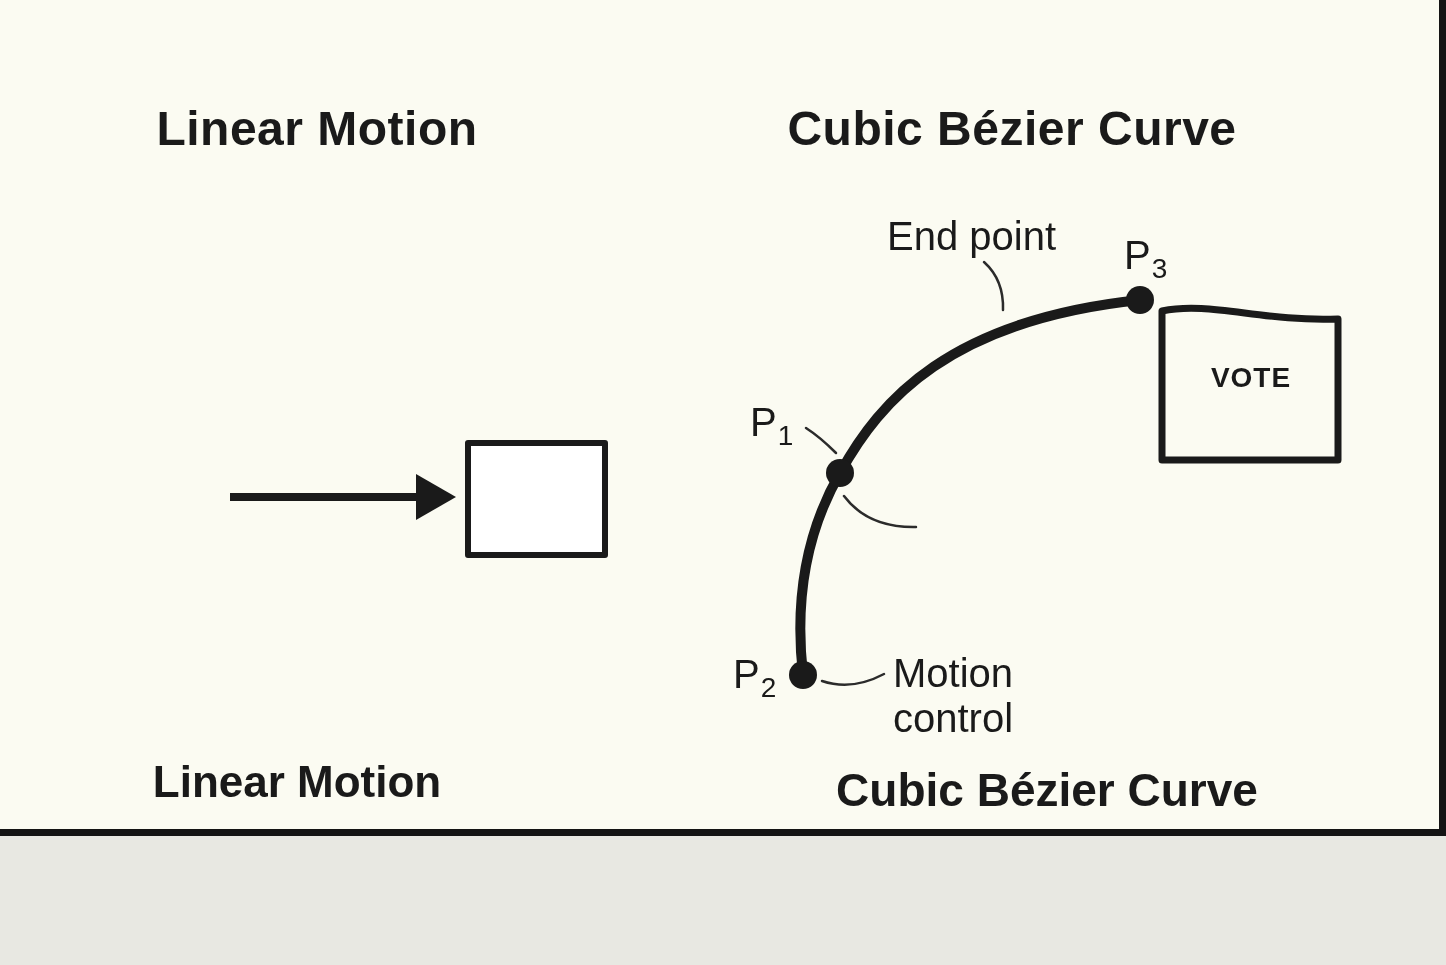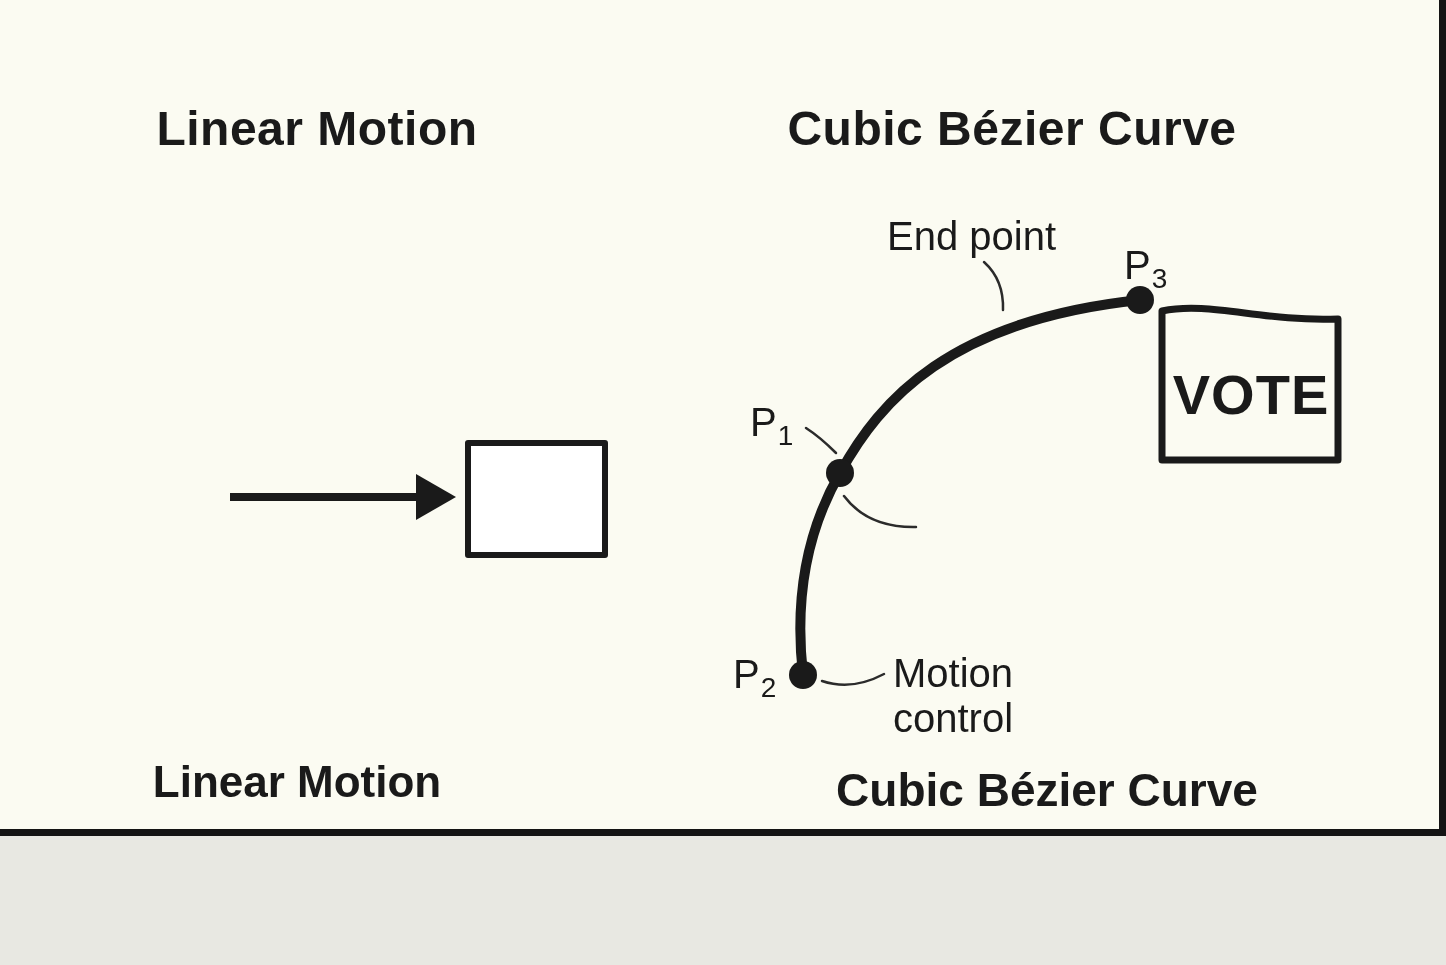--- a/index.html
+++ b/index.html
@@ -59,21 +59,21 @@
     left: 465px;
     top: 440px;
     width: 143px;
     height: 118px;
     box-sizing: border-box;
     border: 6px solid #1A1A1A;
     border-radius: 3px;
     background: #FFFFFF;
   }
   .vote-text {
-    font-size: 56px;
+    font-size: 28px;
     font-weight: 700;
     letter-spacing: 1px;
     transform: translateX(-50%);
   }
   .edge-right {
     position: absolute;
     right: 0; top: 0;
     width: 7px; height: 965px;
     background: #141414;
   }
@@ -120,21 +120,21 @@
   <div class="label panel-caption" style="left:297px; top:757px; font-size:44px;">Linear Motion</div>
 
   <div class="label panel-title" style="left:1012px; top:101px;">Cubic Bézier Curve</div>
 
   <div class="label anno" style="left:887px; top:214px;">End point</div>
 
   <div class="label pt-label" style="left:750px; top:400px;"><span>P</span><sub>1</sub></div>
 
   <div class="label pt-label" style="left:733px; top:652px;"><span>P</span><sub>2</sub></div>
 
-  <div class="label pt-label" style="left:1124px; top:243px;"><span>P</span><sub>3</sub></div>
+  <div class="label pt-label" style="left:1124px; top:233px;"><span>P</span><sub>3</sub></div>
 
 
   <div class="label anno" style="left:893px; top:651px;"><span>Motion</span><br><span>control</span></div>
 
   <div class="label vote-text" style="left:1251px; top:362px;">VOTE</div>
 
   <div class="label panel-caption" style="left:1047px; top:763px; font-size:46px;">Cubic Bézier Curve</div>
 
   <div class="edge-right"></div>
   <div class="edge-bottom"></div>

